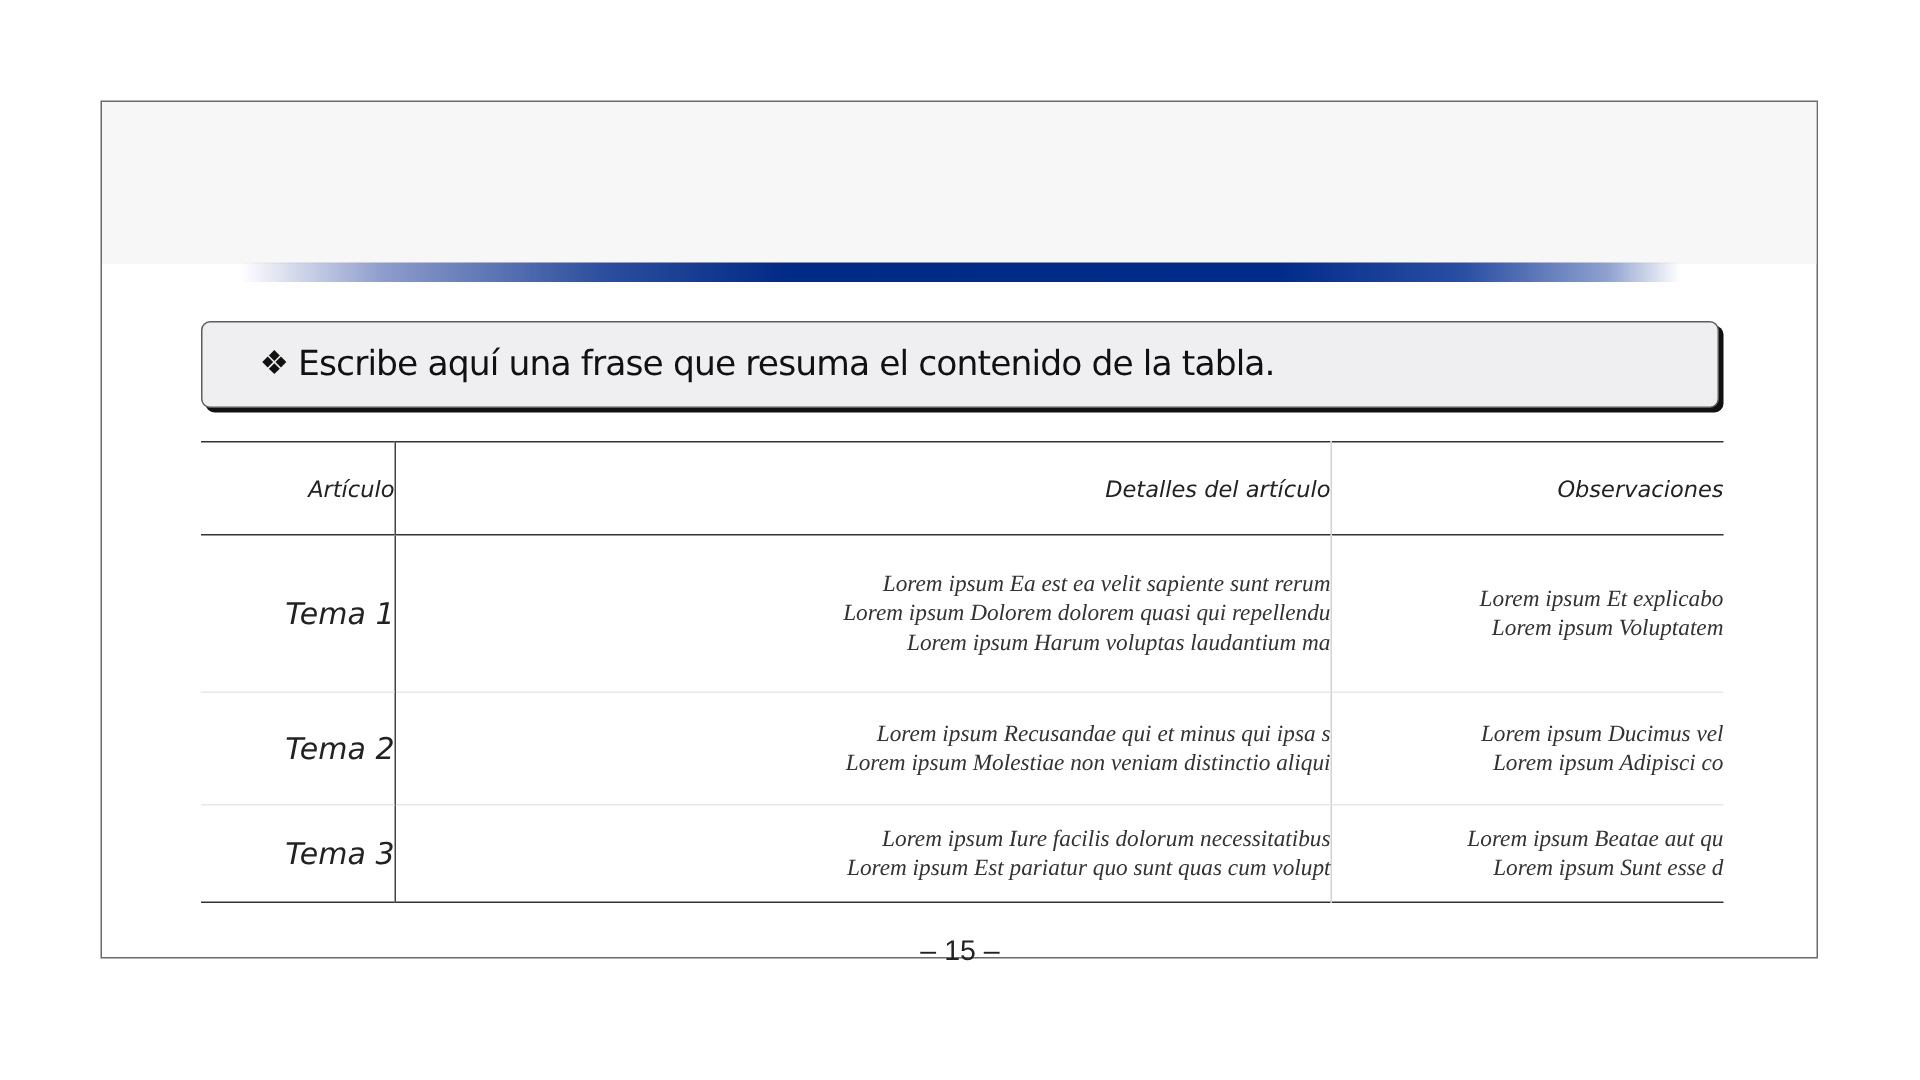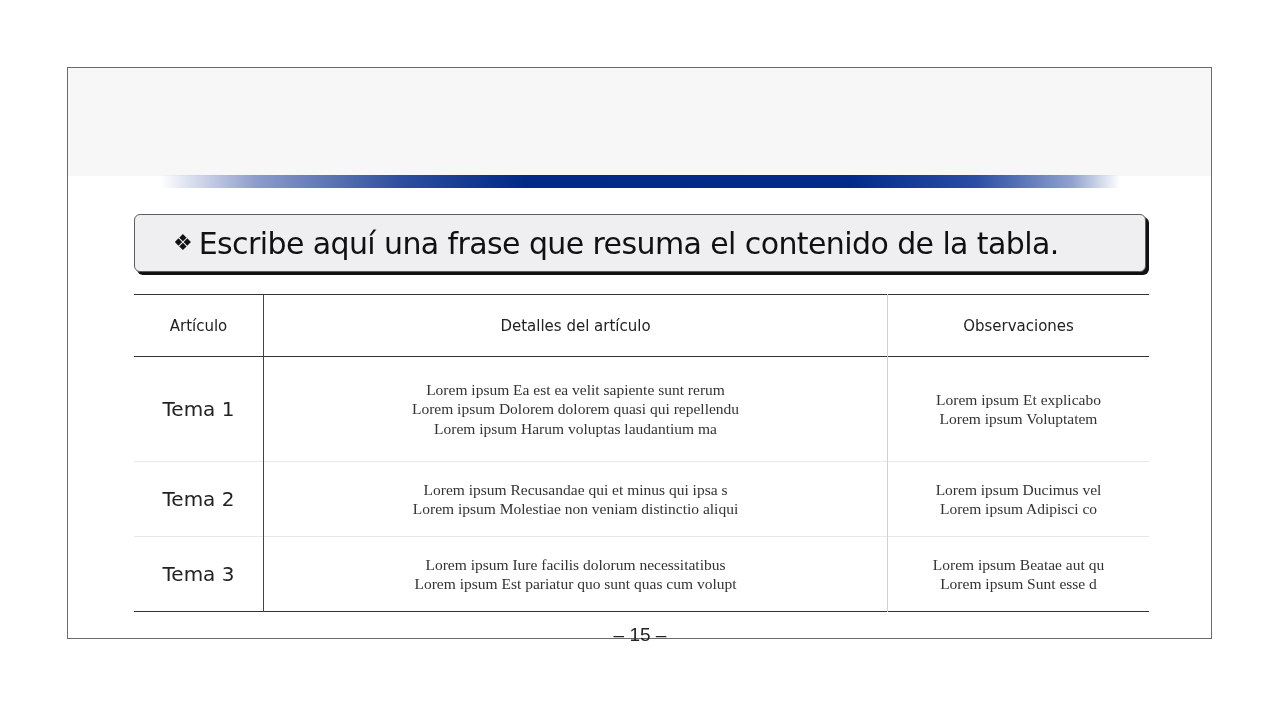--- a/index.html
+++ b/index.html
@@ -23,40 +23,40 @@
       position: absolute; left: 92px; top: 107px; width: 960px; height: 13px;
       background: linear-gradient(to right, rgba(255,255,255,0) 0%, #8d9ccb 10%, #2d4f9e 25%, #012a86 38%, #022b89 72%, #2a4ea3 85%, #8fa1cf 95%, rgba(255,255,255,0) 100%);
     }
     .summary-box {
       position: absolute; left: 66px; top: 146px; width: 1012px; height: 58px;
       background: #efeff1; border: 1px solid #5d5d5d; border-radius: 6px;
       box-shadow: 3px 3px 0 #111; box-sizing: border-box;
       display: flex; align-items: center; padding-left: 38px;
     }
     .summary-icon { font-size: 22px; color: #111; margin-right: 6px; line-height: 1; }
-    .summary-text { font-family: "DejaVu Sans", sans-serif; font-size: 30px; color: #111; letter-spacing: -0.6px; }
+    .summary-text { font-family: "DejaVu Sans", sans-serif; font-size: 23px; color: #111; letter-spacing: -0.6px; }
     table.data-table {
       position: absolute; left: 66px; top: 226px; width: 1015px;
       border-collapse: collapse; table-layout: fixed;
     }
-    .data-table th, .data-table td { text-align: center; vertical-align: middle; padding: 0; }
+    .data-table th, .data-table td { text-align: right; vertical-align: middle; padding: 0; font-style: italic; }
     .data-table thead tr { height: 62px; border-top: 1.5px solid #333; border-bottom: 1.5px solid #333; }
     .data-table th {
       font-family: "DejaVu Sans", sans-serif; font-weight: normal; font-size: 15px; color: #222;
     }
     .data-table tbody tr { border-bottom: 1px solid #e8e8ec; }
     .data-table tbody tr:last-child { border-bottom: 1.5px solid #333; }
     .col-article { width: 129px; border-right: 1.5px solid #444; }
     .col-details { width: 623px; border-right: 1px solid #d2d2d6; margin-top: 18px; }
     .cell-topic { font-family: "DejaVu Sans", sans-serif; font-size: 20px; color: #222; }
     .cell-lines { font-family: "Liberation Serif", serif; font-size: 15.5px; color: #333; line-height: 19.5px; }
     .cell-lines div { white-space: nowrap; }
     .row-1 { height: 105px; }
     .row-2 { height: 75px; }
-    .row-3 { height: 75px; }
+    .row-3 { height: 65px; }
     .page-number {
       position: absolute; left: 0; width: 1280px; top: 624px; text-align: center;
       font-family: Liberation Sans, sans-serif; font-size: 19px; color: #222;
     }
   </style>
 </head>
 <body>
 
 <div class="slide">
   <div class="header-band"></div>

